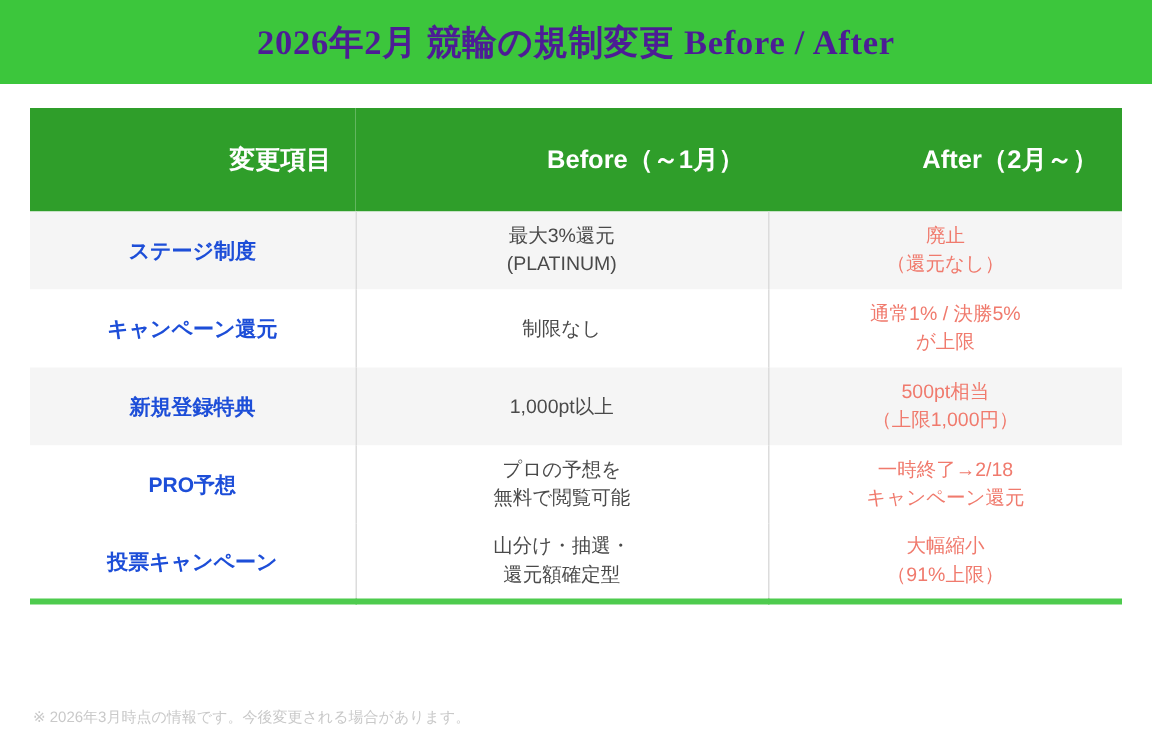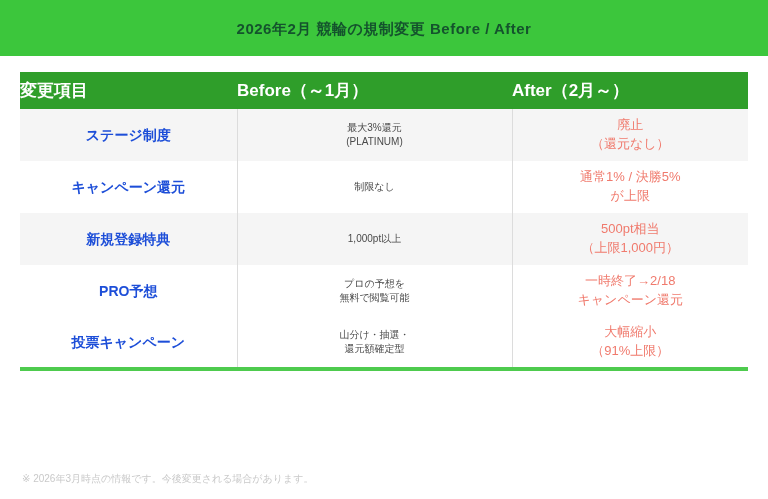--- a/index.html
+++ b/index.html
@@ -19,26 +19,27 @@
   .title-banner {
     width: 768px;
     height: 56px;
     background: #3cc63c;
     display: flex;
     align-items: center;
     justify-content: center;
     box-sizing: border-box;
   }
   .title-banner .title-text {
-    color: #14532d;
-    font-size: 15px;
+    color: #4c1d95;
+    font-size: 23px;
     font-weight: bold;
     letter-spacing: 0.5px;
     line-height: 1;
     white-space: nowrap;
+    font-family: Liberation Serif, serif;
   }
 
   
   .table-wrap {
     position: absolute;
     left: 20px;
     top: 72px;
     width: 728px;
   }
   table.compare-table {
@@ -50,22 +51,22 @@
   table.compare-table col.col-item   { width: 217px; }
   table.compare-table col.col-before { width: 275px; }
   table.compare-table col.col-after  { width: 236px; }
 
   thead th {
     background: #2f9e2a;
     color: #ffffff;
     font-size: 17px;
     font-weight: bold;
     height: 37px;
-    padding: 0;
-    text-align: left;
+    padding: 16px;
+    text-align: right;
     vertical-align: middle;
     white-space: nowrap;
   }
 
   tbody td {
     height: 52px;
     padding: 4px 6px;
     text-align: center;
     vertical-align: middle;
     box-sizing: border-box;
@@ -79,21 +80,21 @@
   }
 
   .cell-item {
     font-size: 14px;
     font-weight: bold;
     color: #1d4ed8;
     line-height: 1.35;
     white-space: nowrap;
   }
   .cell-before {
-    font-size: 10px;
+    font-size: 13px;
     color: #4a4a4a;
     line-height: 1.45;
   }
   .cell-after {
     font-size: 13px;
     color: #f07a6d;
     line-height: 1.45;
     margin-top: 28px;
   }
   .line { display: block; }

